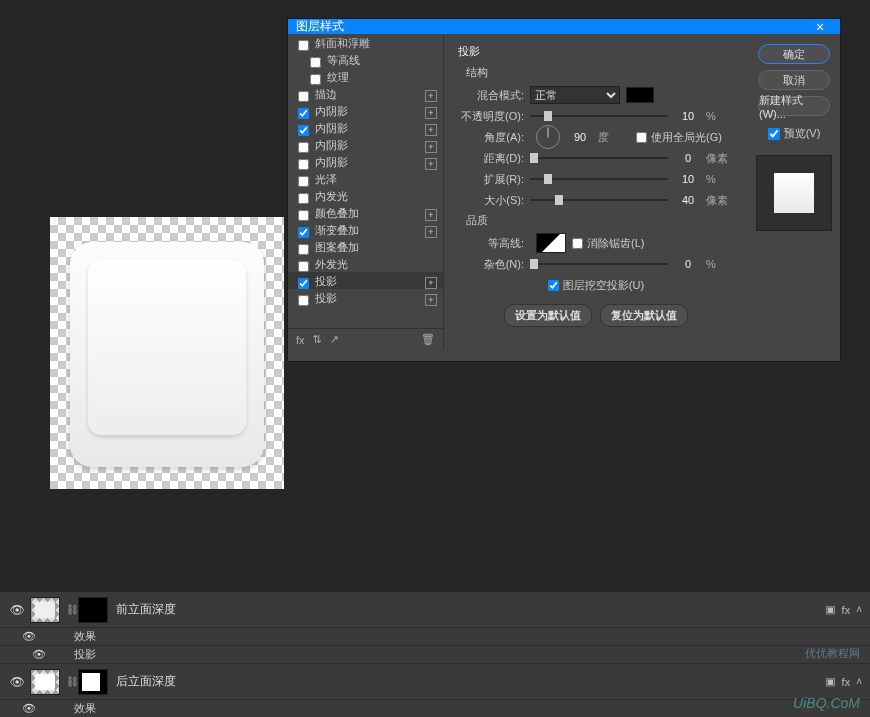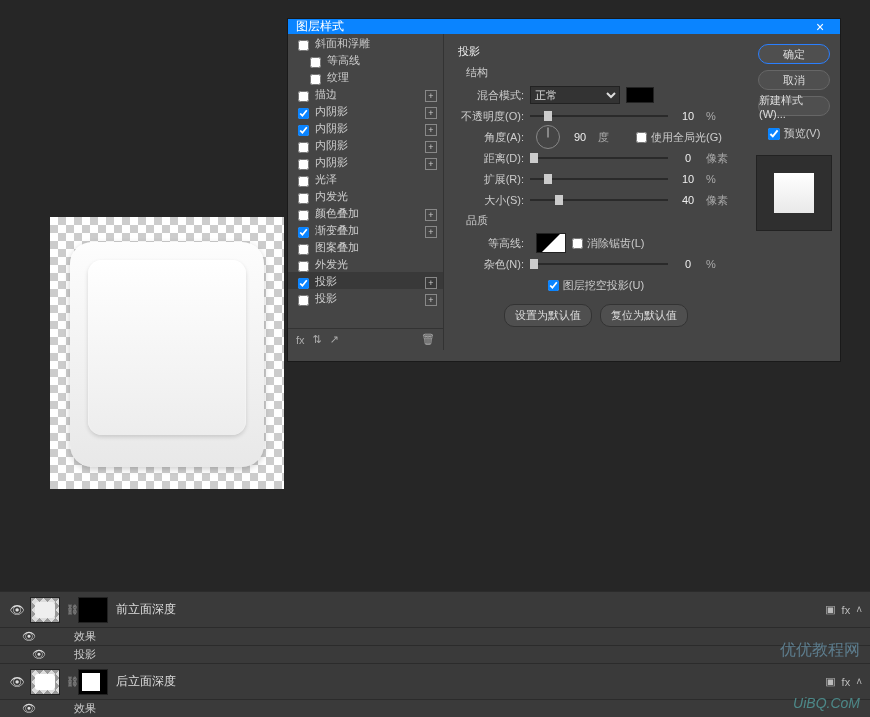--- a/index.html
+++ b/index.html
@@ -45,21 +45,21 @@
 .row .val { width: 28px; text-align: center; color: #eee; }
 .row .unit { width: 28px; color: #aaa; margin-left: 4px; }
 .row select { background: #333; border: 1px solid #222; color: #ddd; font-size: 11px; height: 18px; }
 .row .swatch { width: 28px; height: 16px; background: #000; border: 1px solid #222; margin-left: 6px; }
 .angle-dial { width: 24px; height: 24px; border: 1px solid #888; border-radius: 50%; position: relative; background: #454545; margin: 0 6px; }
 .angle-dial .hand { position: absolute; left: 50%; top: 50%; width: 10px; height: 1px; background: #ccc; transform-origin: left center; transform: rotate(-90deg); }
 .chk-inline { display: inline-flex; align-items: center; gap: 4px; }
 .chk-inline input { width: 11px; height: 11px; accent-color: #0a84ff; }
 .contour-sw { width: 30px; height: 20px; background: linear-gradient(135deg,#000 49%,#fff 51%); border: 1px solid #222; margin: 0 6px; }
 .btn-row { display: flex; gap: 8px; justify-content: center; margin-top: 10px; }
-.mini-btn { background: #4f4f4f; border: 1px solid #333; color: #ddd; font-size: 11px; padding: 3px 10px; border-radius: 10px; cursor: pointer; }
+.mini-btn { background: #4f4f4f; border: 1px solid #333; color: #ddd; font-size: 11px; padding: 3px 10px; border-radius: 10px; cursor: pointer; font-weight: bold; }
 
 
 .right-panel { width: 92px; padding: 10px 8px; display: flex; flex-direction: column; align-items: center; gap: 6px; }
 .dlg-btn { width: 72px; height: 20px; border-radius: 10px; border: 1px solid #666; background: #4f4f4f; color: #ddd; font-size: 11px; cursor: pointer; display: flex; align-items: center; justify-content: center; }
 .dlg-btn.primary { border-color: #2a7fff; }
 .preview-chk { display: flex; align-items: center; gap: 4px; color: #ccc; font-size: 11px; margin-top: 4px; }
 .preview-chk input { accent-color: #0a84ff; width: 12px; height: 12px; }
 .preview-box { width: 76px; height: 76px; background: #2f2f2f; border: 1px solid #222; margin-top: 8px; display: flex; align-items: center; justify-content: center; }
 .preview-box .sq { width: 40px; height: 40px; background: linear-gradient(#fff,#e9e9e9); }
 
@@ -75,21 +75,21 @@
 .layer .thumb1 .inner { position: absolute; inset: 4px; background: #efefef; border-radius: 3px; }
 .layer .thumb2 { width: 30px; height: 26px; background: #000; border: 1px solid #222; margin-right: 8px; position: relative; }
 .layer .thumb2.white .wbox { position: absolute; left: 3px; top: 3px; width: 18px; height: 18px; background: #fff; }
 .layer .link { width: 10px; height: 12px; margin: 0 2px; color: #aaa; font-size: 10px; }
 .layer .name { flex: 1; }
 .layer .fx { margin-left: auto; display: flex; align-items: center; gap: 6px; color: #bbb; font-size: 11px; }
 .layer .chev { font-size: 10px; }
 
 
 .wm { position: absolute; right: 10px; bottom: 6px; color: #5aa; font-size: 14px; font-style: italic; opacity: .7; pointer-events: none; }
-.wm2 { position: absolute; right: 10px; bottom: 56px; color: #7fbfe0; font-size: 16px; opacity: .5; pointer-events: none; }
+.wm2 { position: absolute; right: 10px; bottom: 56px; color: #7fbfe0; font-size: 11px; opacity: .5; pointer-events: none; }
 </style>
 </head>
 <body>
 
 <div class="canvas-wrap">
   <div class="checker"></div>
   <div class="key-outer"></div>
   <div class="key-inner"></div>
 </div>
 

